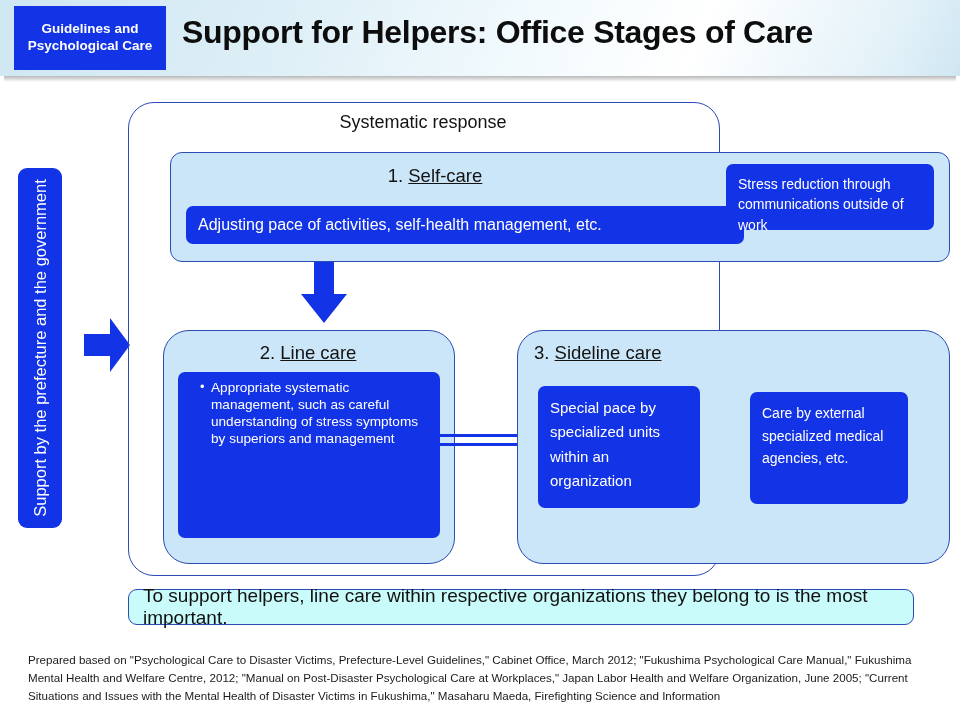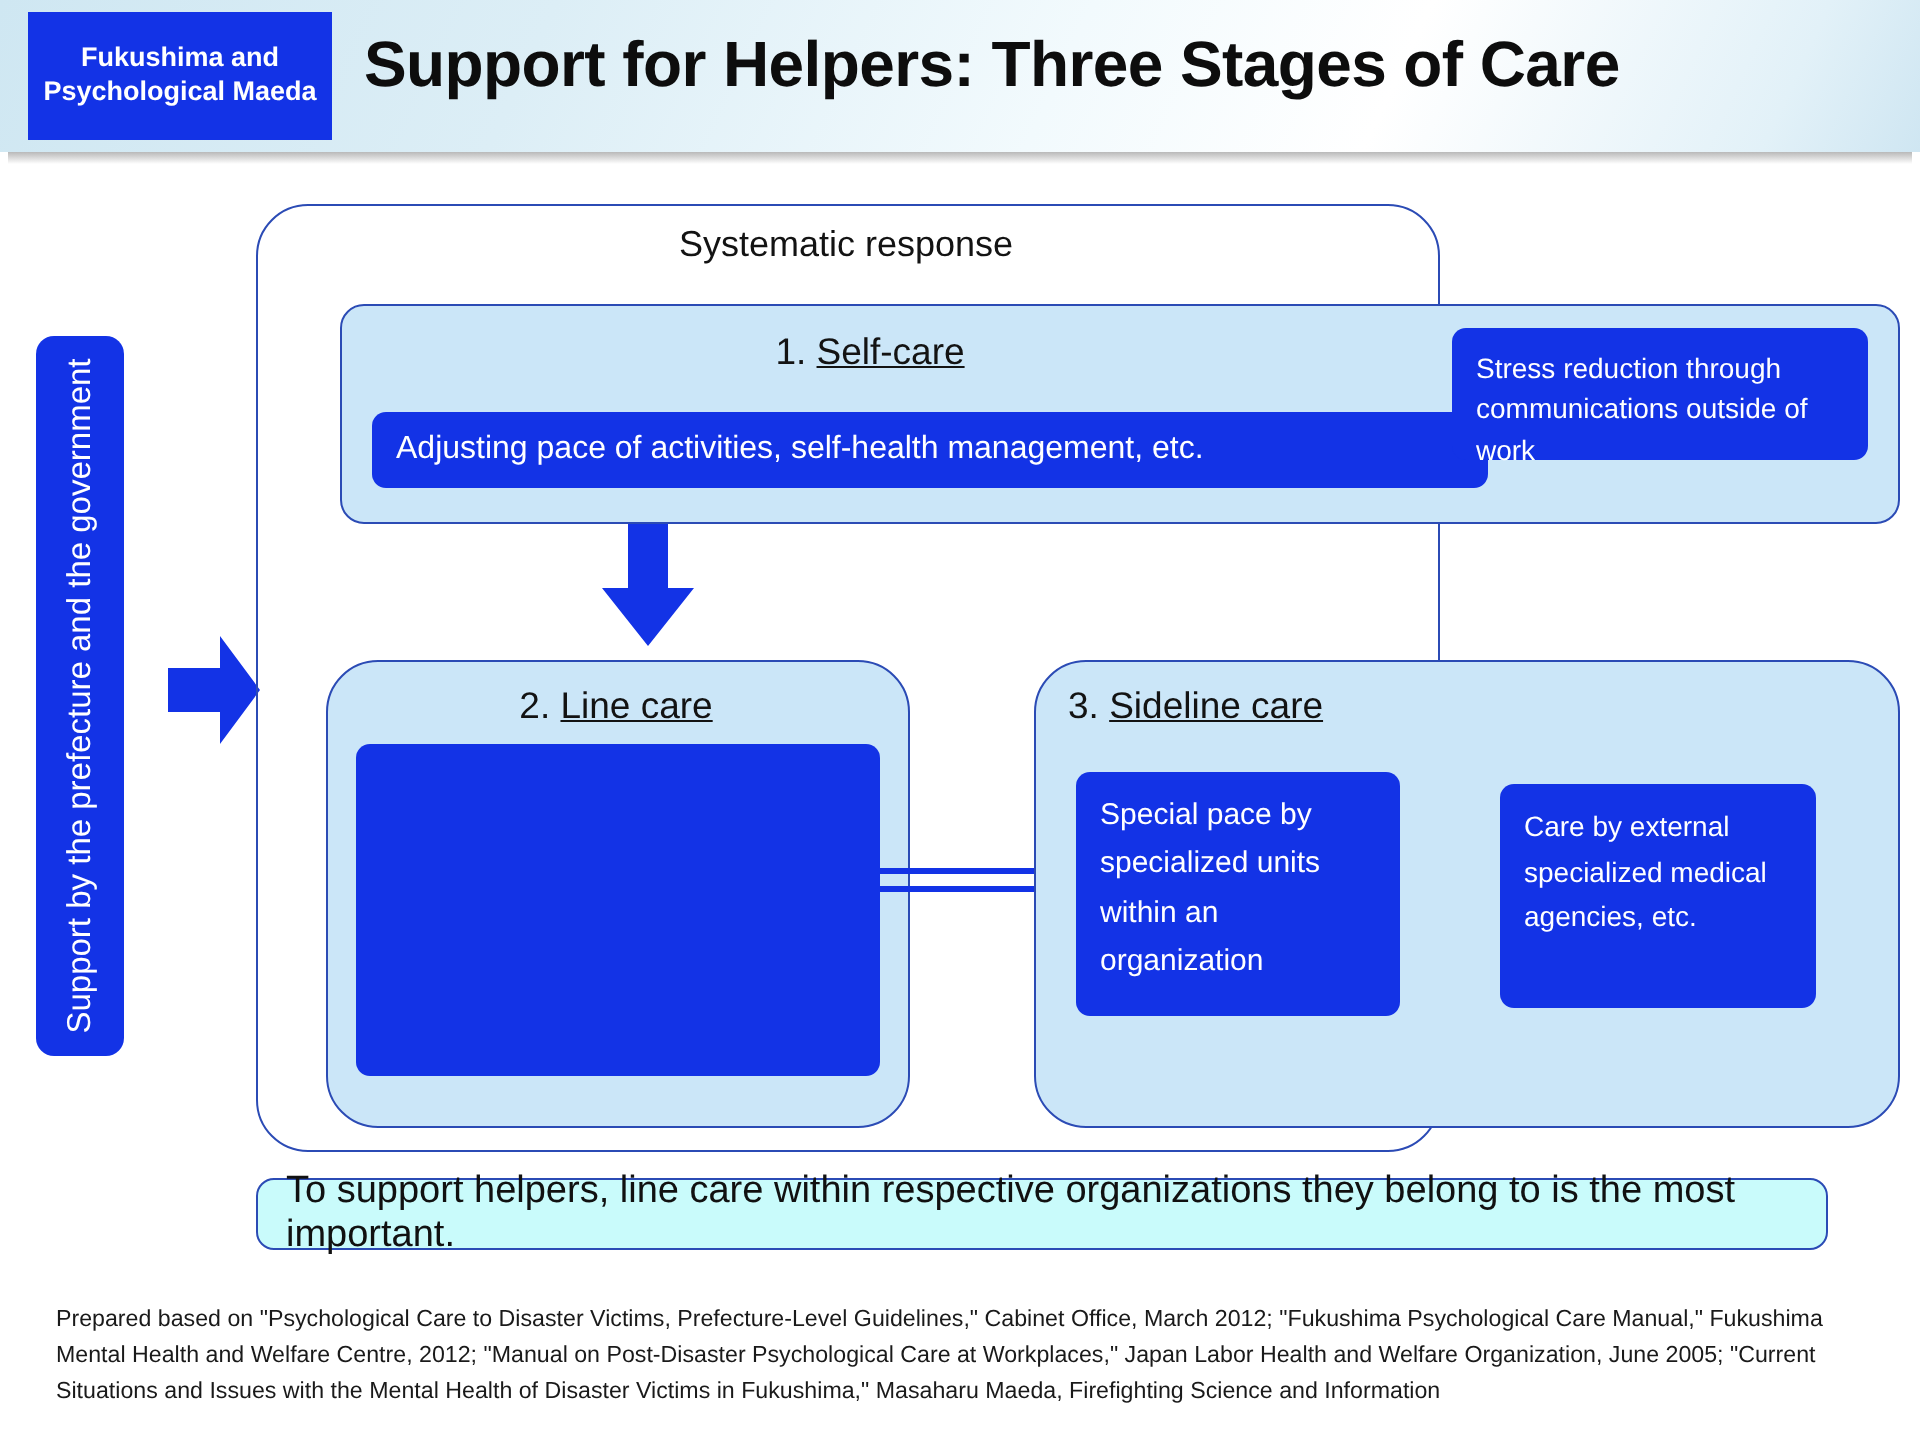--- a/index.html
+++ b/index.html
@@ -128,22 +128,22 @@
   #footnote{
     position:absolute;left:28px;top:651px;width:912px;
     font-size:11.6px;line-height:1.55;color:#1a1a1a;
   }
 </style>
 </head>
 <body>
 
 <div id="header"></div>
 <div id="header-shadow"></div>
-<div id="badge">Fukushima and Psychological Maeda</div>
-<div id="page-title">Support for Helpers: Three Stages of Care</div>
+<div id="badge">Guidelines and Psychological Care</div>
+<div id="page-title">Support for Helpers: Office Stages of Care</div>
 
 <div id="gov-label">
   <div id="gov-label-text">Support by the prefecture and the government</div>
 </div>
 <svg id="gov-arrow" viewBox="0 0 46 58">
   <polygon points="0,18 26,18 26,2 46,29 26,56 26,40 0,40" fill="#1333E6"></polygon>
 </svg>
 
 <div id="systematic-container"></div>
 <div id="systematic-title">Systematic response</div>
@@ -160,20 +160,21 @@
   <polygon points="14,0 34,0 34,32 47,32 24,61 1,32 14,32" fill="#1333E6"></polygon>
 </svg>
 
 <div class="panel" id="panel-linecare"></div>
 <div class="stage-title" id="title-linecare">
   <span class="num">2.</span>
   <span class="nm">Line care</span>
 </div>
 <div class="bluebox" id="box-linecare">
   <ul class="bul">
+    <li>Appropriate systematic management, such as careful understanding of stress symptoms by superiors and management</li>
   </ul>
 </div>
 
 <div id="double-line">
   <div class="ln a"></div>
   <div class="ln b"></div>
 </div>
 
 <div class="panel" id="panel-sideline"></div>
 <div class="stage-title" id="title-sideline">

